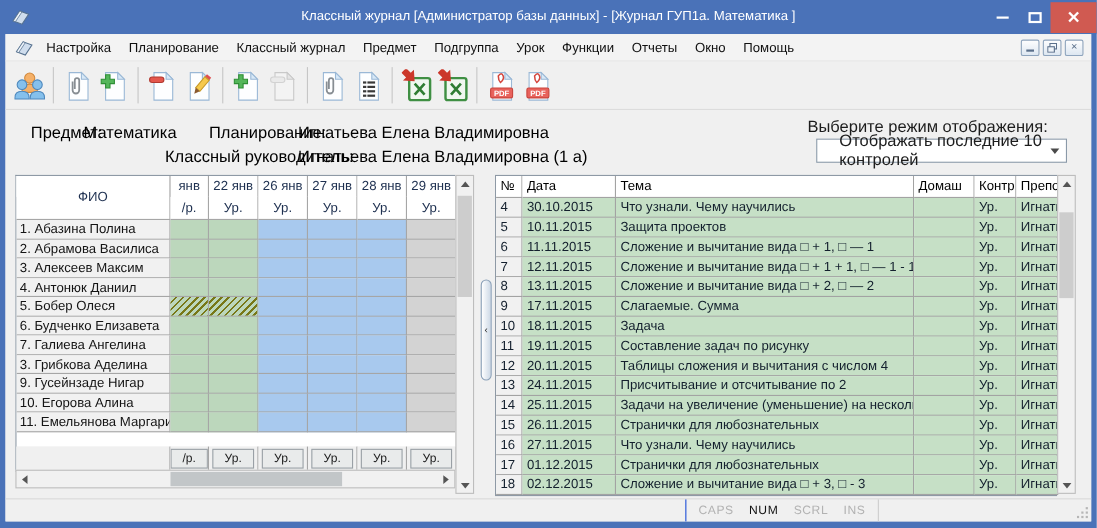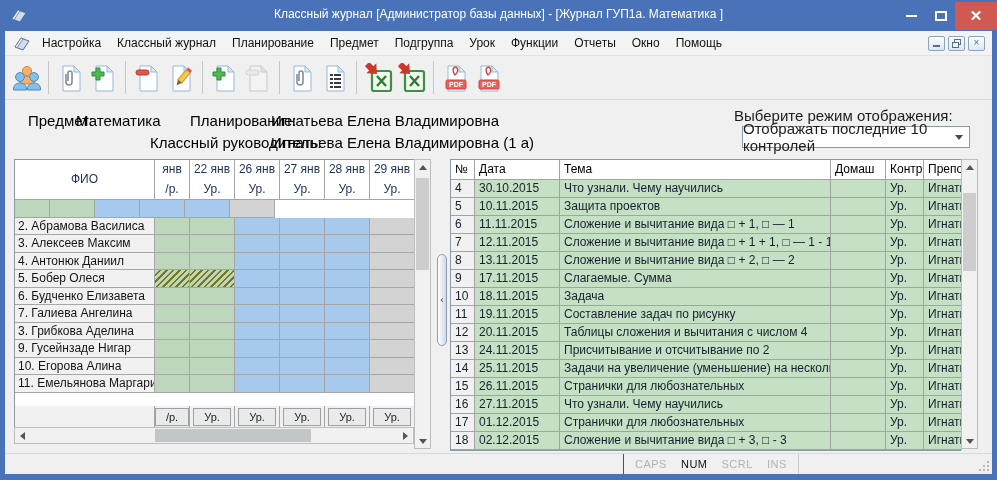--- a/index.html
+++ b/index.html
@@ -22,21 +22,21 @@
 .mdi-controls{margin-left:auto;margin-right:7px;display:flex;gap:3px}
 .mdi-btn{width:17px;height:15px;border:1px solid #8ea4bd;background:linear-gradient(#fdfdfe,#dde7f1);display:flex;align-items:center;justify-content:center;font-size:10px;color:#5a6f8a;border-radius:2px;line-height:1}
 .toolbar{height:44px;display:flex;align-items:center;padding-left:5px;border-bottom:1px solid #dcdcdc;background:#f0f0f0}
 .tb-btn{width:33px;height:38px;display:flex;align-items:center;justify-content:center}
 .tb-sep{width:1px;height:33px;background:#c6c6c6;margin:0 5px}
 
 .info{position:relative;height:58px;background:#f0f0f0;font-size:15px}
 .info .lbl{position:absolute;color:#000}
 .info .val{position:absolute;color:#000}
 .dd-label{position:absolute;left:729px;top:7px}
-.dropdown{position:absolute;left:737px;top:26px;width:228px;height:22px;background:#fff;border:1px solid #8a99a8;display:flex;align-items:center;padding-left:0}
+.dropdown{position:absolute;left:737px;top:26px;width:228px;height:22px;background:#fff;border:1px solid #8a99a8;display:flex;align-items:center;padding-left:20px}
 .dd-arrow{margin-left:auto;margin-right:6px;width:0;height:0;border-left:4px solid transparent;border-right:4px solid transparent;border-top:5px solid #4a4a4a}
 
 .main{position:relative;flex:1;background:#f0f0f0;overflow:hidden}
 
 .grid{position:absolute;left:9px;top:1px;width:400px;border:1px solid #8e99a5;border-right:none;background:#fff}
 .gr-row{display:flex}
 .gr-cell{border-right:1px solid #a6a6a6;border-bottom:1px solid #a6a6a6;overflow:hidden;flex-shrink:0;white-space:nowrap}
 .w-fio{width:140px}.w-c0{width:35px}.w-c{width:45px}
 .date-h{height:19px;line-height:19px;background:#fff;text-align:center;color:#1e3050;border-bottom:none}
 .type-h{height:21px;line-height:20px;background:#fff;text-align:center;color:#1e3050}
@@ -106,22 +106,22 @@
 
   <div class="menubar">
     <span class="app-icon">
         <svg width="17" height="15" viewBox="0 0 17 15">
           <path d="M2 11L8 2l8 3-6 9z" fill="#cfdded" stroke="#55708e"></path>
           <path d="M8 2l2 .8-6 9-2-.8z" fill="#eef4fa" stroke="#55708e" stroke-width=".7"></path>
         </svg>
       </span>
     <div id="menu-items" style="display:flex">
         <div class="menu-item">Настройка</div>
+        <div class="menu-item">Планирование</div>
         <div class="menu-item">Классный журнал</div>
-        <div class="menu-item">Планирование</div>
         <div class="menu-item">Предмет</div>
         <div class="menu-item">Подгруппа</div>
         <div class="menu-item">Урок</div>
         <div class="menu-item">Функции</div>
         <div class="menu-item">Отчеты</div>
         <div class="menu-item">Окно</div>
         <div class="menu-item">Помощь</div>
       </div>
     <div class="mdi-controls">
       <div class="mdi-btn">
@@ -295,20 +295,21 @@
           <div class="gr-cell w-fio type-h fio-h">ФИО</div>
           <div class="gr-cell type-h w-c0">/р.</div>
           <div class="gr-cell type-h w-c">Ур.</div>
           <div class="gr-cell type-h w-c">Ур.</div>
           <div class="gr-cell type-h w-c">Ур.</div>
           <div class="gr-cell type-h w-c">Ур.</div>
           <div class="gr-cell type-h w-c">Ур.</div>
         </div>
       <div id="gt-body">
           <div class="gr-row st-row">
+            <div class="gr-cell w-fio st-name">1. Абазина Полина</div>
             <div class="gr-cell st-cell w-c0 green" style="height: 17.5px;"></div>
             <div class="gr-cell st-cell w-c green" style="height: 17.5px;"></div>
             <div class="gr-cell st-cell w-c blue" style="height: 17.5px;"></div>
             <div class="gr-cell st-cell w-c blue" style="height: 17.5px;"></div>
             <div class="gr-cell st-cell w-c blue" style="height: 17.5px;"></div>
             <div class="gr-cell st-cell w-c gray" style="height: 17.5px;"></div>
           </div>
           <div class="gr-row st-row">
             <div class="gr-cell w-fio st-name">2. Абрамова Василиса</div>
             <div class="gr-cell st-cell w-c0 green" style="height: 17.5px;"></div>

